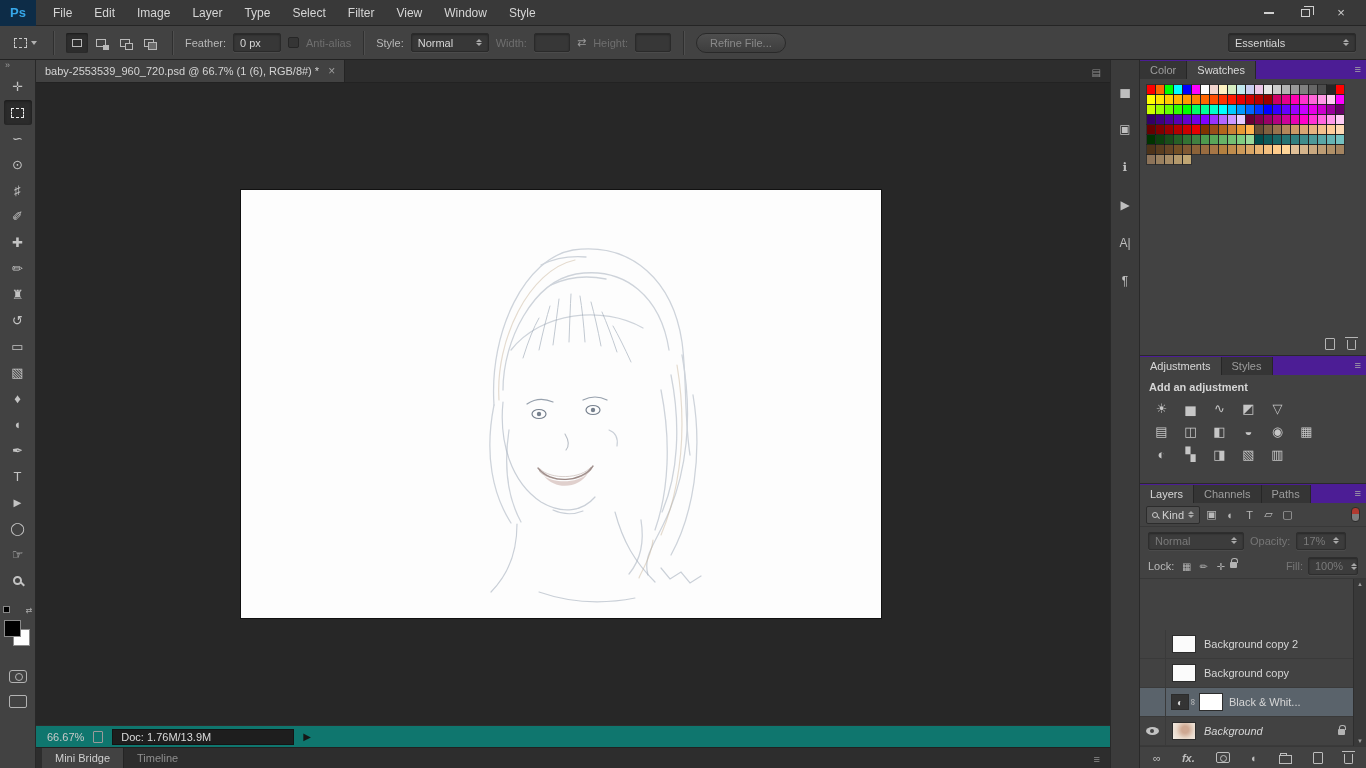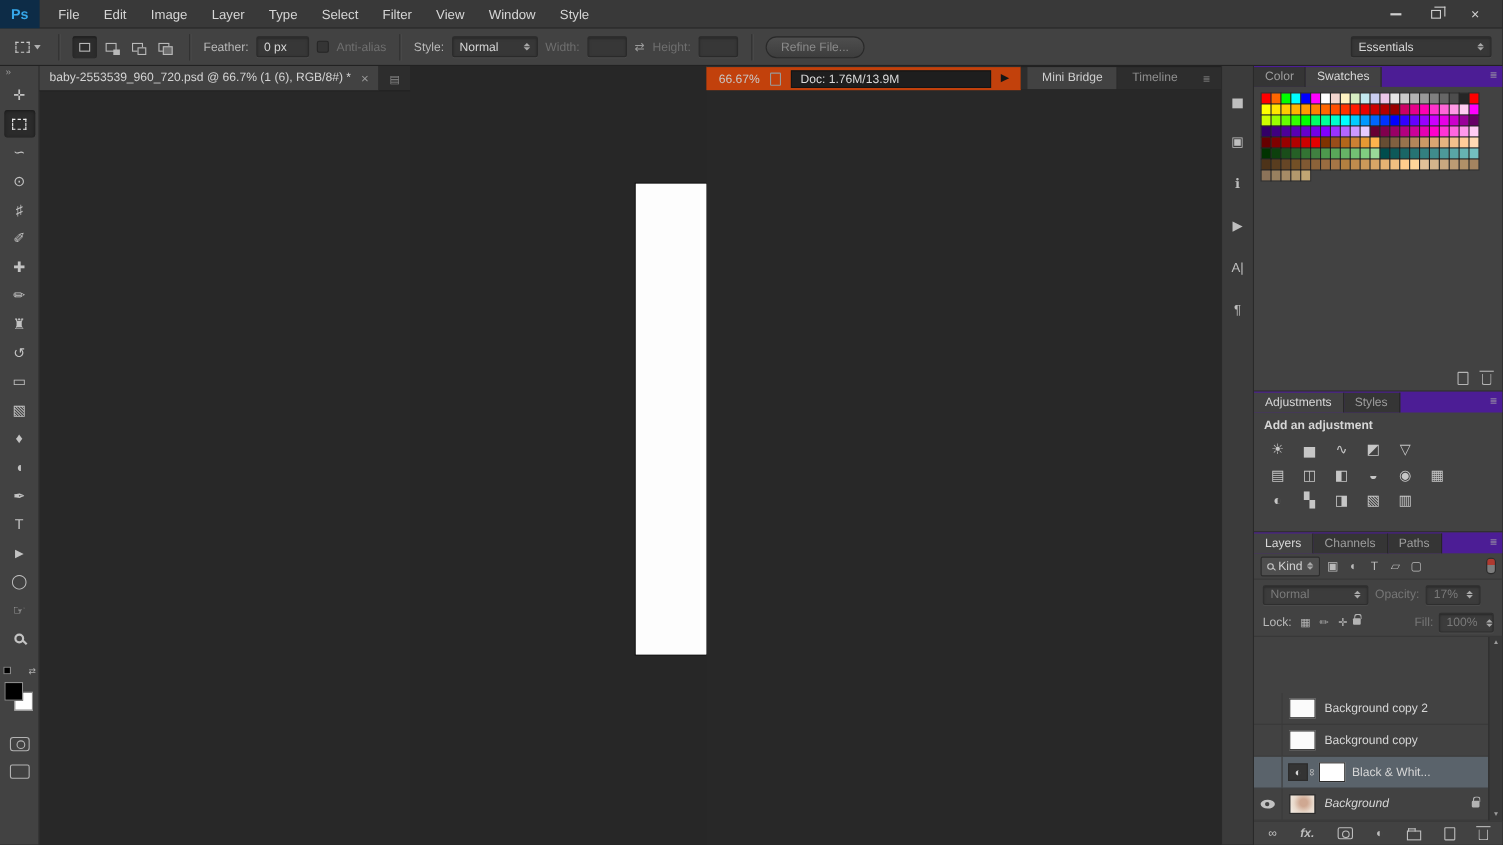--- a/index.html
+++ b/index.html
@@ -58,29 +58,29 @@
   .mini-default .b { position:absolute; top:0; left:0; width:7px; height:7px; background:#000; border:1px solid #888; }
   .mini-default .w { position:absolute; top:4px; left:4px; width:7px; height:7px; background:#fff; border:1px solid #555; z-index:-1; }
   .swap-colors { position:absolute; top:0; right:0; color:#b0b0b0; font-size:8px; }
   .fg-swatch { position:absolute; top:14px; left:1px; width:17px; height:17px; background:#000; border:1px solid #8a8a8a; z-index:2; }
   .bg-swatch { position:absolute; top:23px; left:10px; width:17px; height:17px; background:#fff; border:1px solid #8a8a8a; z-index:1; }
   .qm-icon { width:18px; height:13px; border:1px solid #b3b3b3; border-radius:3px; margin-top:18px; position:relative; }
   .qm-icon::after { content:""; position:absolute; left:5px; top:2px; width:6px; height:6px; border:1px solid #b3b3b3; border-radius:50%; }
   .sm-icon { width:18px; height:13px; border:1px solid #b3b3b3; border-radius:2px; margin-top:12px; }
 
   
-  #doc-area { flex:1; display:flex; flex-direction:row; min-width:0;text-align:center; }
+  #doc-area { flex:1; display:flex; flex-direction:column; min-width:0;text-align:center; }
   #tab-bar { height:23px; background:#2d2d2d; border-bottom:1px solid #222; display:flex; align-items:flex-end; }
   .doc-tab { height:22px; background:#424242; border-right:1px solid #242424; display:flex; align-items:center; gap:9px; padding:0 9px; color:#d4d4d4; white-space:nowrap; }
   .tab-close { color:#9c9c9c; font-size:12px; }
   .tab-bar-right { margin-left:auto; color:#8d8d8d; padding:0 9px 4px; font-size:10px; }
   #canvas-wrap { flex:1; background:#272727; position:relative; overflow:hidden; }
   #artboard { position:absolute; left:205px; top:107px; width:640px; height:428px; background:#fdfdfd; box-shadow:0 0 0 1px rgba(0,0,0,.55); }
   #artboard svg { display:block; width:100%; height:100%; }
-  #status-bar { height:22px; background:#c2410c; border-top:1px solid #2d2d2d; display:flex; align-items:center; gap:9px; padding:0 11px; }
+  #status-bar { height:22px; background:#0f766e; border-top:1px solid #2d2d2d; display:flex; align-items:center; gap:9px; padding:0 11px; }
   .doc-field { background:#1e1e1e; border:1px solid #141414; height:16px; width:182px; display:flex; align-items:center; padding:0 8px; color:#dcdcdc; }
   .status-arrow { color:#161616; font-size:10px; }
   .i-page { width:10px; height:12px; border:1px solid currentColor; border-radius:1px; display:inline-block; }
   .i-trash { width:9px; height:10px; border:1px solid currentColor; border-top:none; border-radius:0 0 2px 2px; position:relative; display:inline-block; margin-top:3px; }
   .i-trash::before { content:""; position:absolute; top:-3px; left:-3px; right:-3px; height:1px; background:currentColor; }
   .i-mask { width:14px; height:11px; border:1px solid currentColor; border-radius:2px; position:relative; display:inline-block; }
   .i-mask::after { content:""; position:absolute; left:3px; top:2px; width:5px; height:5px; border:1px solid currentColor; border-radius:50%; }
   .i-folder { width:13px; height:9px; border:1px solid currentColor; position:relative; display:inline-block; margin-top:3px; }
   .i-folder::before { content:""; position:absolute; top:-3px; left:0; width:5px; height:2px; border:1px solid currentColor; border-bottom:none; }
   #bottom-bar { height:21px; background:#2d2d2d; border-top:1px solid #212121; display:flex; align-items:flex-end; padding-left:6px; }

